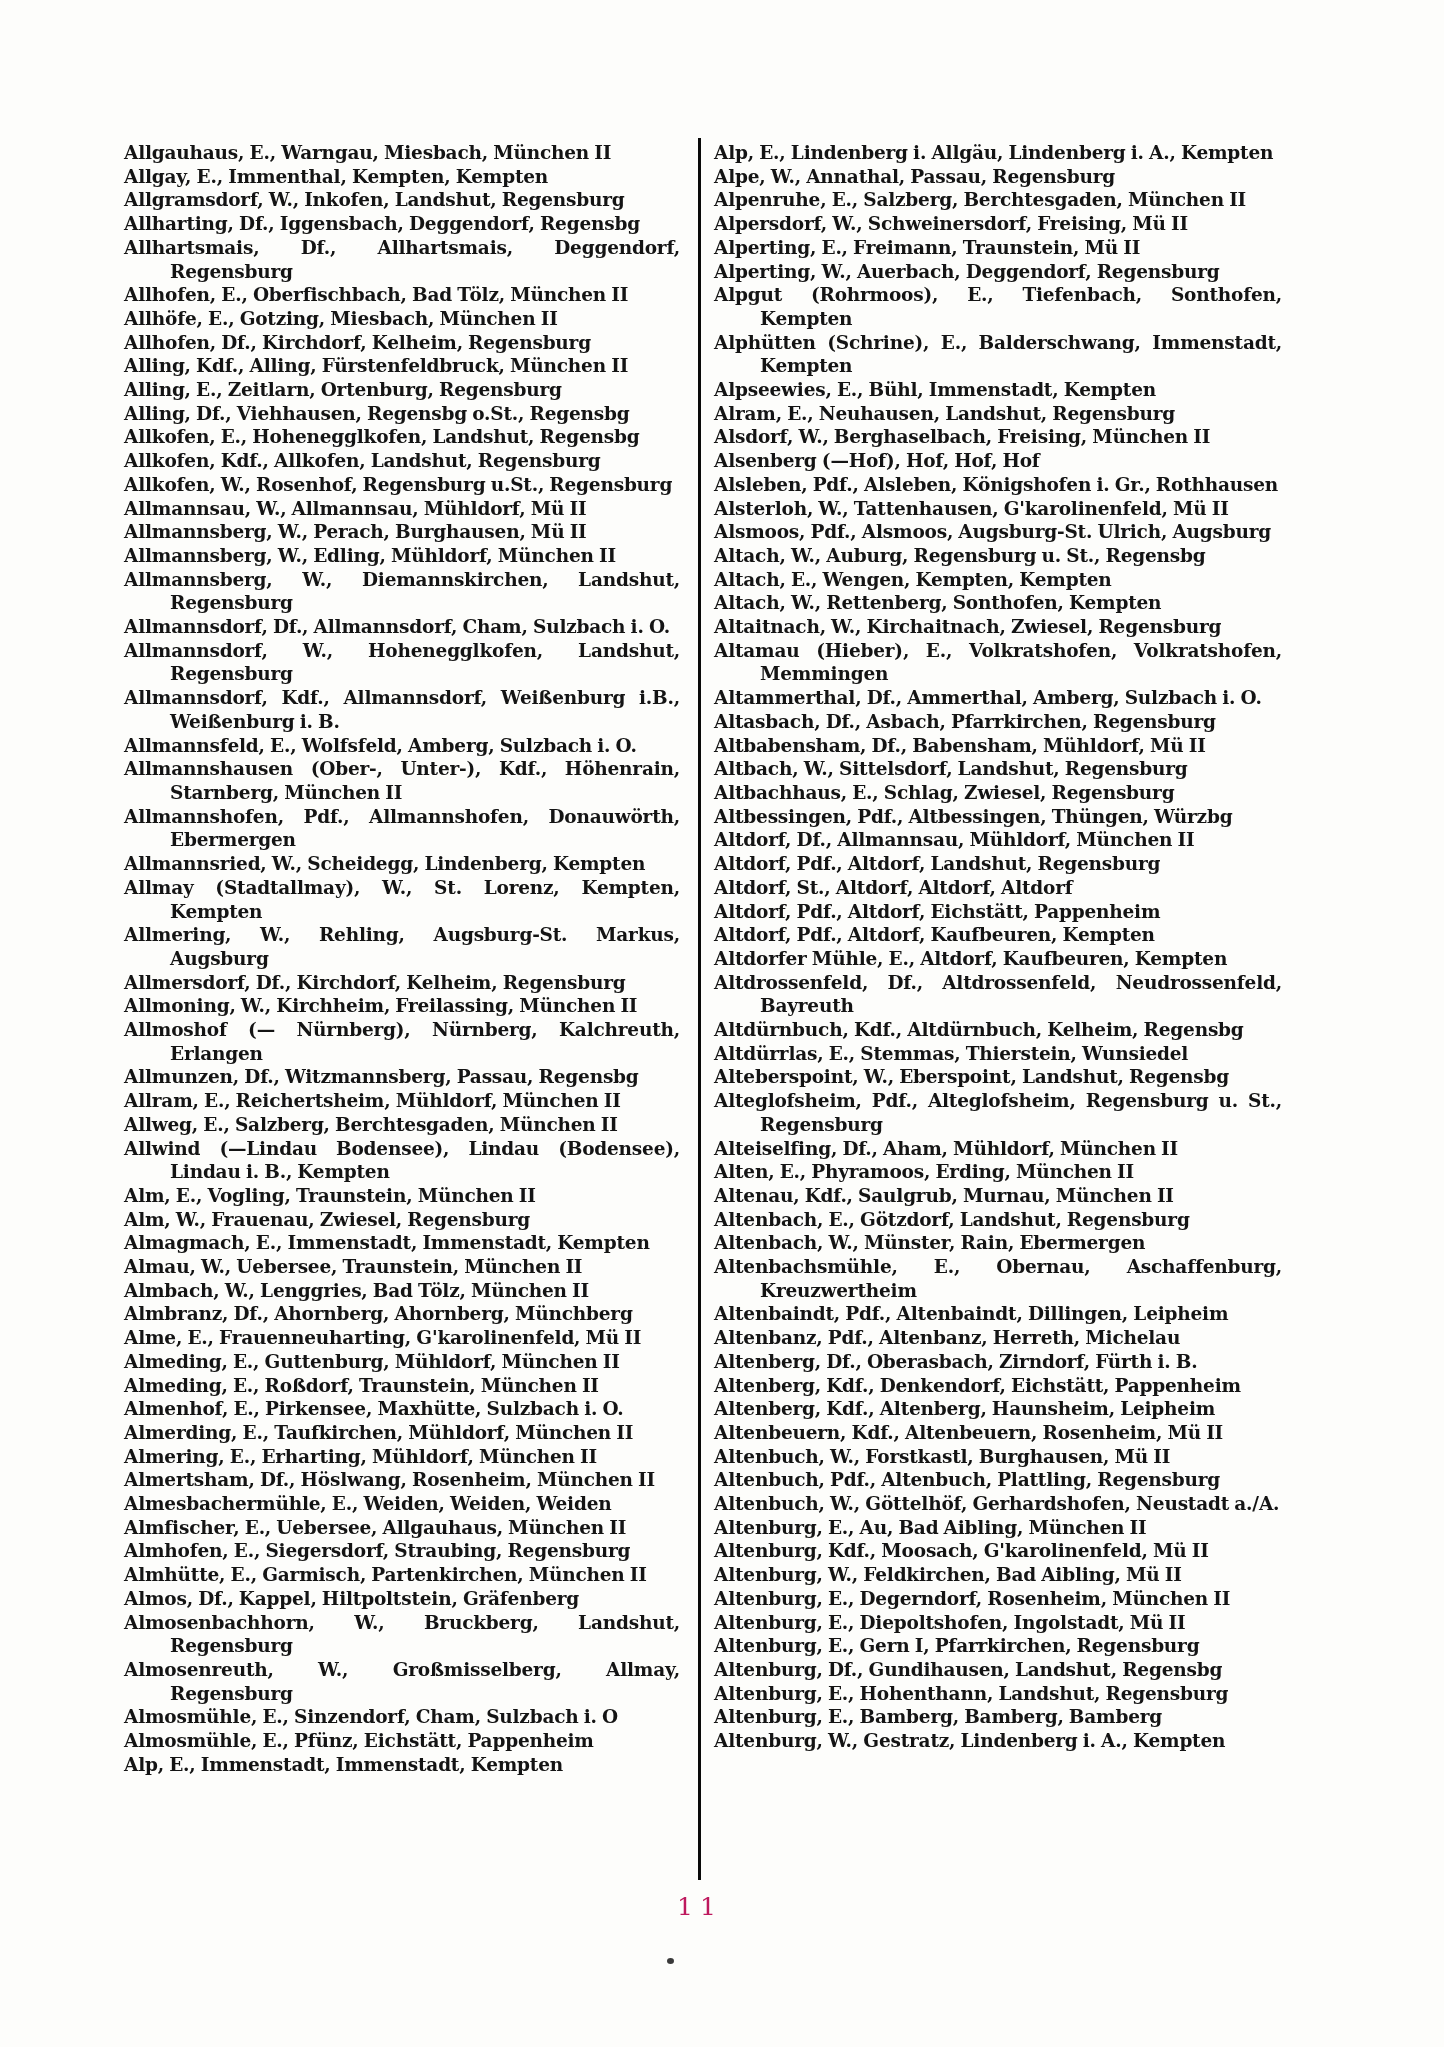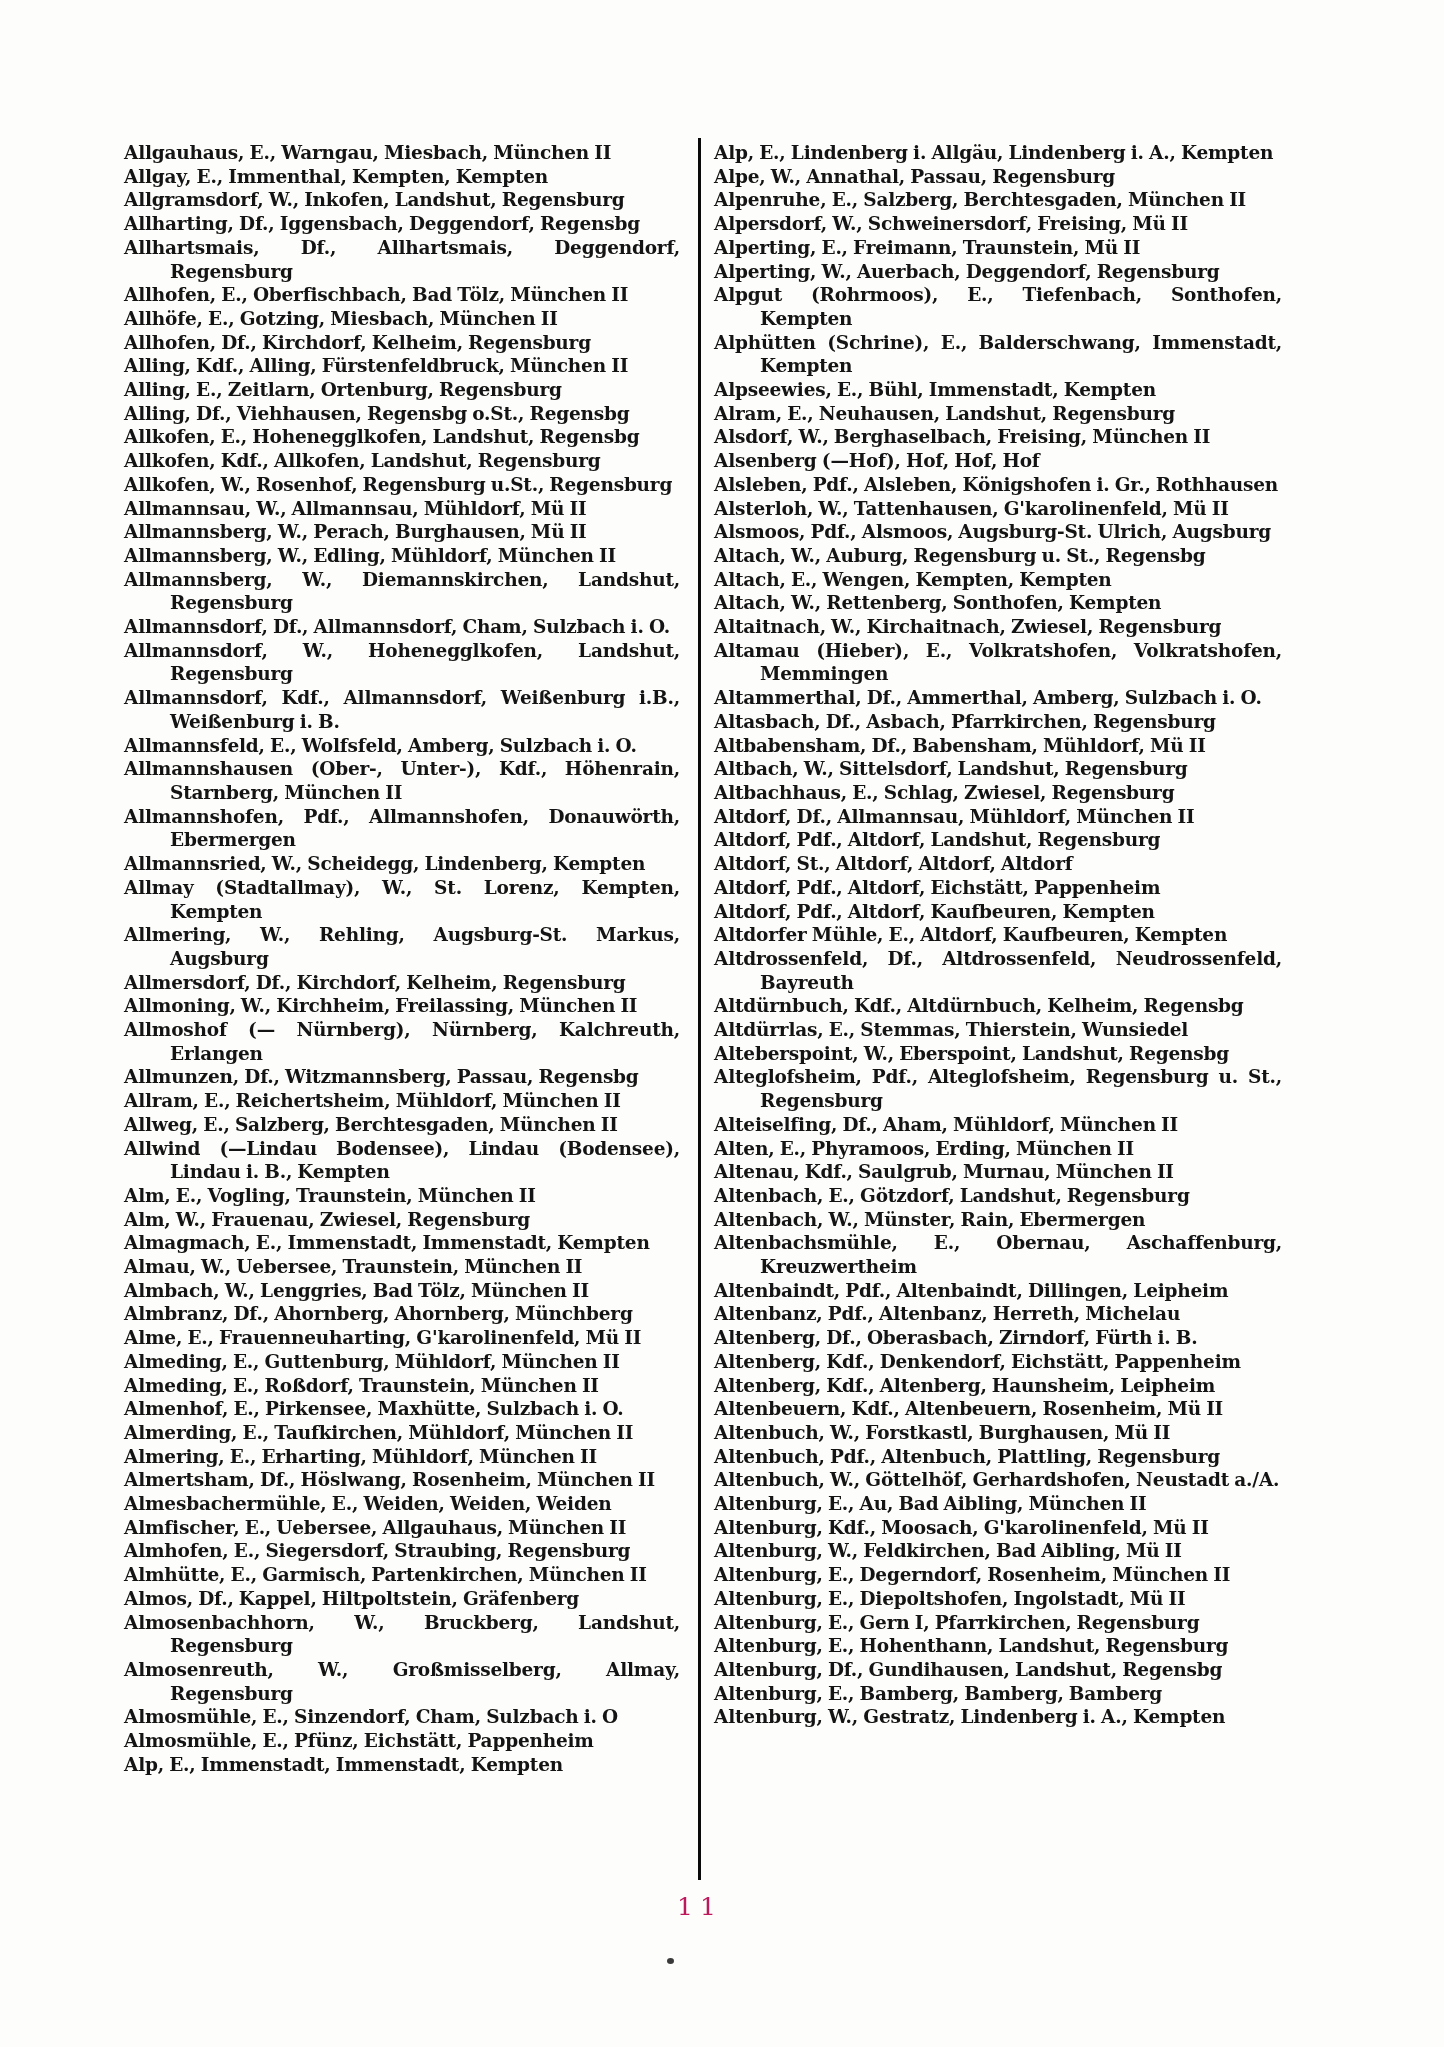--- a/index.html
+++ b/index.html
@@ -140,20 +140,21 @@
       <p class="entry">Altach, W., Auburg, Regensburg u. St., Regensbg</p>
       <p class="entry">Altach, E., Wengen, Kempten, Kempten</p>
       <p class="entry">Altach, W., Rettenberg, Sonthofen, Kempten</p>
       <p class="entry">Altaitnach, W., Kirchaitnach, Zwiesel, Regensburg</p>
       <p class="entry">Altamau (Hieber), E., Volkratshofen, Volkratshofen, Memmingen</p>
       <p class="entry">Altammerthal, Df., Ammerthal, Amberg, Sulzbach i. O.</p>
       <p class="entry">Altasbach, Df., Asbach, Pfarrkirchen, Regensburg</p>
       <p class="entry">Altbabensham, Df., Babensham, Mühldorf, Mü II</p>
       <p class="entry">Altbach, W., Sittelsdorf, Landshut, Regensburg</p>
       <p class="entry">Altbachhaus, E., Schlag, Zwiesel, Regensburg</p>
+      <p class="entry">Altbessingen, Pdf., Altbessingen, Thüngen, Würzbg</p>
       <p class="entry">Altdorf, Df., Allmannsau, Mühldorf, München II</p>
       <p class="entry">Altdorf, Pdf., Altdorf, Landshut, Regensburg</p>
       <p class="entry">Altdorf, St., Altdorf, Altdorf, Altdorf</p>
       <p class="entry">Altdorf, Pdf., Altdorf, Eichstätt, Pappenheim</p>
       <p class="entry">Altdorf, Pdf., Altdorf, Kaufbeuren, Kempten</p>
       <p class="entry">Altdorfer Mühle, E., Altdorf, Kaufbeuren, Kempten</p>
       <p class="entry">Altdrossenfeld, Df., Altdrossenfeld, Neudrossenfeld, Bayreuth</p>
       <p class="entry">Altdürnbuch, Kdf., Altdürnbuch, Kelheim, Regensbg</p>
       <p class="entry">Altdürrlas, E., Stemmas, Thierstein, Wunsiedel</p>
       <p class="entry">Alteberspoint, W., Eberspoint, Landshut, Regensbg</p>
@@ -172,22 +173,22 @@
       <p class="entry">Altenbeuern, Kdf., Altenbeuern, Rosenheim, Mü II</p>
       <p class="entry">Altenbuch, W., Forstkastl, Burghausen, Mü II</p>
       <p class="entry">Altenbuch, Pdf., Altenbuch, Plattling, Regensburg</p>
       <p class="entry">Altenbuch, W., Göttelhöf, Gerhardshofen, Neustadt a./A.</p>
       <p class="entry">Altenburg, E., Au, Bad Aibling, München II</p>
       <p class="entry">Altenburg, Kdf., Moosach, G'karolinenfeld, Mü II</p>
       <p class="entry">Altenburg, W., Feldkirchen, Bad Aibling, Mü II</p>
       <p class="entry">Altenburg, E., Degerndorf, Rosenheim, München II</p>
       <p class="entry">Altenburg, E., Diepoltshofen, Ingolstadt, Mü II</p>
       <p class="entry">Altenburg, E., Gern I, Pfarrkirchen, Regensburg</p>
+      <p class="entry">Altenburg, Df., Gundihausen, Landshut, Regensbg</p>
       <p class="entry">Altenburg, E., Hohenthann, Landshut, Regensburg</p>
-      <p class="entry">Altenburg, Df., Gundihausen, Landshut, Regensbg</p>
       <p class="entry">Altenburg, E., Bamberg, Bamberg, Bamberg</p>
       <p class="entry">Altenburg, W., Gestratz, Lindenberg i. A., Kempten</p>
     </div>
 
   <div class="pageno">11</div>
 
   <div class="ink-dot"></div>
 
 </div>
 

